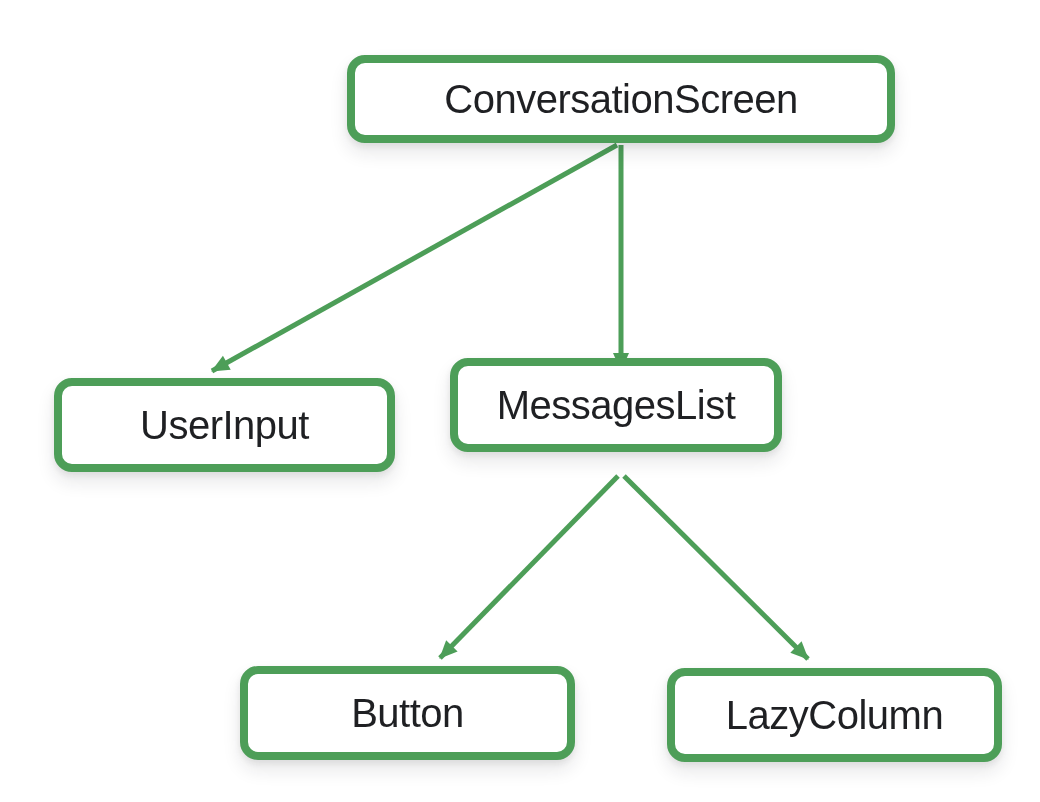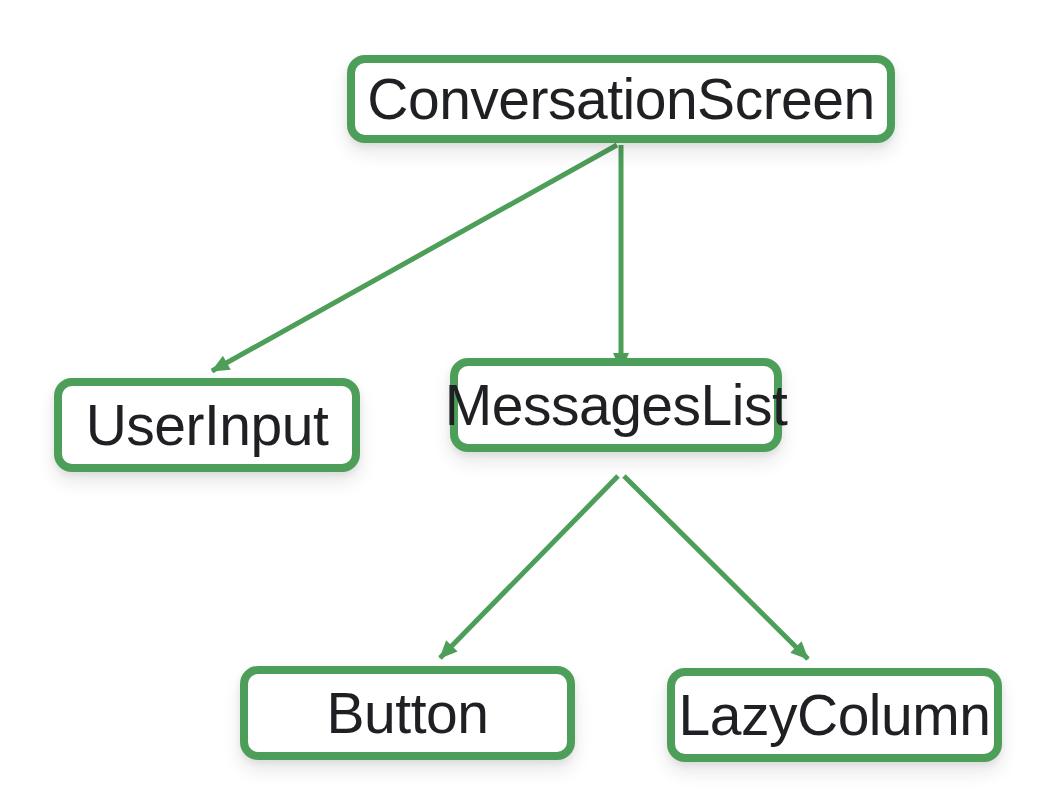--- a/index.html
+++ b/index.html
@@ -34,28 +34,28 @@
     display: flex;
     align-items: center;
     justify-content: center;
     background: var(--node-fill);
     border: 8px solid var(--accent);
     border-radius: 18px;
     box-shadow: 0 10px 18px rgba(32,33,36,0.10), 0 3px 6px rgba(32,33,36,0.08);
   }
   .node-label {
     color: var(--text);
-    font-size: 57px;
+    font-size: 40px;
     font-weight: 400;
     letter-spacing: -0.5px;
     white-space: nowrap;
   }
   
   .node-conversation-screen { left: 347px; top: 55px;  width: 548px; height: 88px; }
-  .node-user-input          { left: 54px;  top: 378px; width: 306px; height: 94px; text-align: right; }
+  .node-user-input          { left: 54px;  top: 378px; width: 341px; height: 94px; text-align: right; }
   .node-messages-list       { left: 450px; top: 358px; width: 332px; height: 94px; }
   .node-button              { left: 240px; top: 666px; width: 335px; height: 94px; }
   .node-lazy-column         { left: 667px; top: 668px; width: 335px; height: 94px; }
 </style>
 </head>
 <body>
 
 <div class="canvas">
 
   <svg class="edges-layer" viewBox="0 0 1040 802" xmlns="http://www.w3.org/2000/svg" aria-hidden="true">

